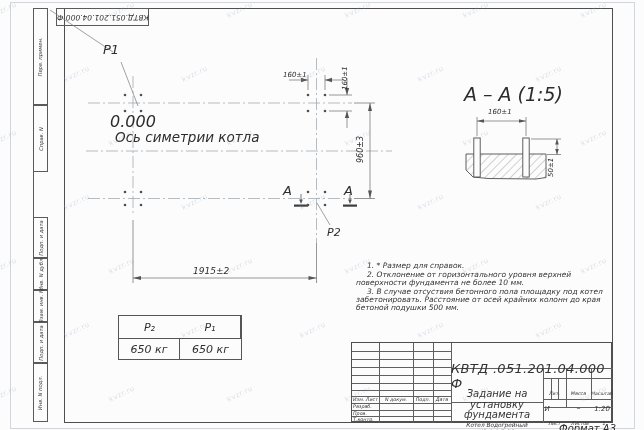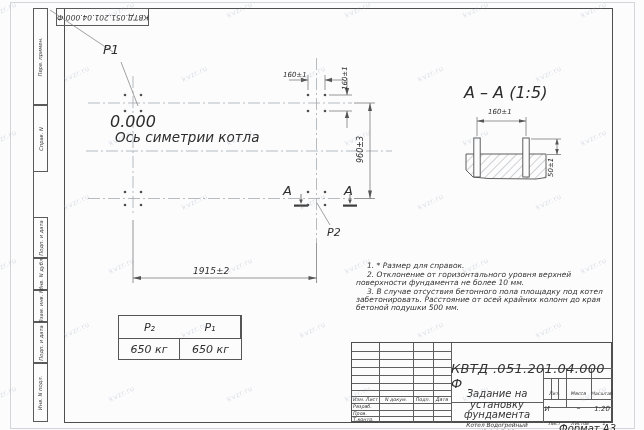--- a/index.html
+++ b/index.html
@@ -189,21 +189,21 @@
     <div class="t" style="left:327px;top:226px;font-size:11px;">Р2</div>
     <div class="t" style="left:110px;top:112px;font-size:16px;">0.000</div>
     <div class="t" style="left:115px;top:129px;font-size:13.5px;">Ось симетрии котла</div>
     <div class="t" style="left:193px;top:266px;font-size:9px;">1915±2</div>
     <div class="t rot" style="left:356px;top:163px;font-size:8px;">960±3</div>
     <div class="t" style="left:283px;top:71px;font-size:7px;">160±1</div>
     <div class="t rot" style="left:341px;top:90px;font-size:7px;">160±1</div>
     <div class="t" style="left:283px;top:183px;font-size:13px;">А</div>
     <div class="t" style="left:344px;top:183px;font-size:13px;">А</div>
 
-    <div class="t" style="left:464px;top:83px;font-size:16px;">А – А (1:5)</div>
+    <div class="t" style="left:464px;top:83px;font-size:19px;">А – А (1:5)</div>
     <div class="t" style="left:488px;top:108px;font-size:7px;">160±1</div>
     <div class="t rot" style="left:547px;top:177px;font-size:7px;">50±1</div>
 
     <div class="abs notes">
       <p>1. * Размер для справок.</p>
       <p>2. Отклонение от горизонтального уровня верхней поверхности фундамента не более 10 мм.</p>
       <p>3. В случае отсуствия бетонного пола площадку под котел забетонировать. Расстояние от осей крайних колонн до края бетоной подушки 500 мм.</p>
     </div>
 
     <div class="abs ptable">

